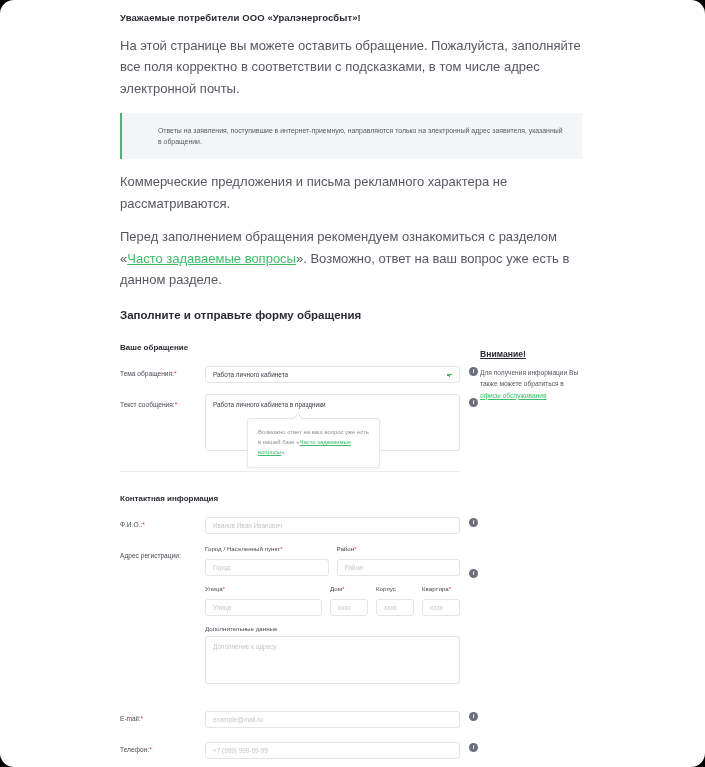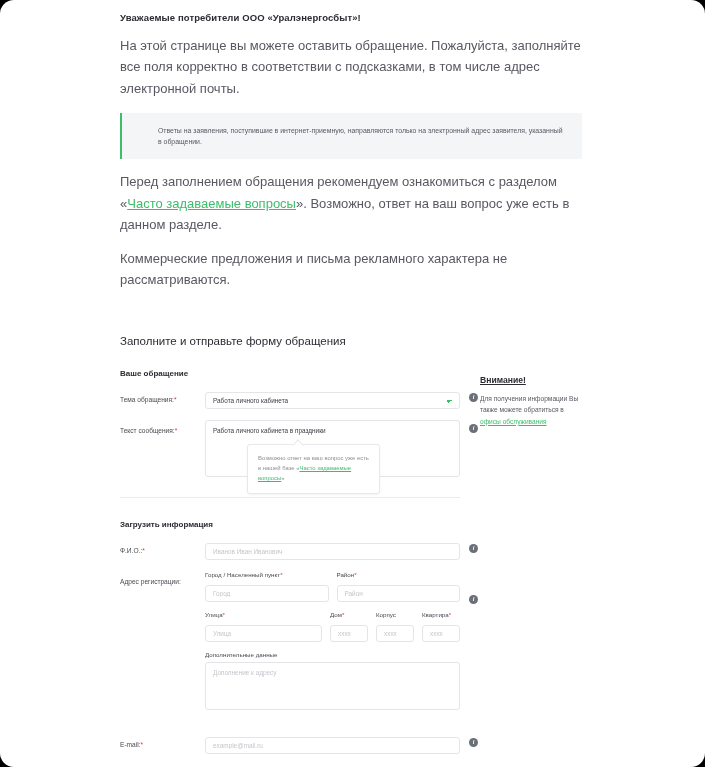--- a/index.html
+++ b/index.html
@@ -53,23 +53,23 @@
     color: #585862;
   }
   .link-green {
     color: #3cbd6a;
     text-decoration: underline;
   }
 
   
   .form-title {
     font-size: 11.5px;
-    font-weight: normal;
+    font-weight: bold;
     color: #2b2b33;
-    margin: 44px 0 0 0;
+    margin: 18px 0 0 0;
   }
   .section-title {
     font-size: 8px;
     font-weight: bold;
     color: #2b2b33;
     margin: 22px 0 0 0;
   }
 
   
   .cols { display: flex; align-items: flex-start; }
@@ -224,23 +224,23 @@
 <div class="page-card">
   <div class="content">
 
     <h1 class="intro-title">Уважаемые потребители ООО «Уралэнергосбыт»!</h1>
     <p class="intro-p">На этой странице вы можете оставить обращение. Пожалуйста, заполняйте все поля корректно в соответствии с подсказками, в том числе адрес электронной почты.</p>
 
     <div class="notice">
       <div class="notice-text">Ответы на заявления, поступившие в интернет-приемную, направляются только на электронный адрес заявителя, указанный в обращении.</div>
     </div>
 
+    <p class="intro-p">Коммерческие предложения и письма рекламного характера не рассматриваются.</p>
+
     <p class="intro-p"><span>Перед заполнением обращения рекомендуем ознакомиться с разделом «</span><a class="link-green" href="#">Часто задаваемые вопросы</a><span>». Возможно, ответ на ваш вопрос уже есть в данном разделе.</span></p>
-
-    <p class="intro-p">Коммерческие предложения и письма рекламного характера не рассматриваются.</p>
 
     <h2 class="form-title">Заполните и отправьте форму обращения</h2>
 
     <div class="cols">
       <div class="col-main">
 
         <h3 class="section-title">Ваше обращение</h3>
 
         <div class="field-row">
           <div class="field-label"><span>Тема обращения:</span><span class="req">*</span></div>
@@ -256,21 +256,21 @@
           <div class="field-label"><span>Текст сообщения:</span><span class="req">*</span></div>
           <div class="field-control">
             <textarea class="inp" style="">Работа личного кабинета в праздники</textarea>
             <span class="info-icon">i</span>
             <div class="tooltip"><span>Возможно ответ на ваш вопрос уже есть в нашей базе «</span><a class="link-green" href="#">Часто задаваемые вопросы</a><span>»</span></div>
           </div>
         </div>
 
         <hr class="hr">
 
-        <h3 class="section-title">Загрузить информация</h3>
+        <h3 class="section-title">Контактная информация</h3>
 
         <div class="field-row">
           <div class="field-label"><span>Ф.И.О.:</span><span class="req">*</span></div>
           <div class="field-control">
             <input class="inp" placeholder="Иванов Иван Иванович" style="">
             <span class="info-icon">i</span>
           </div>
         </div>
 
         <div class="field-row">

